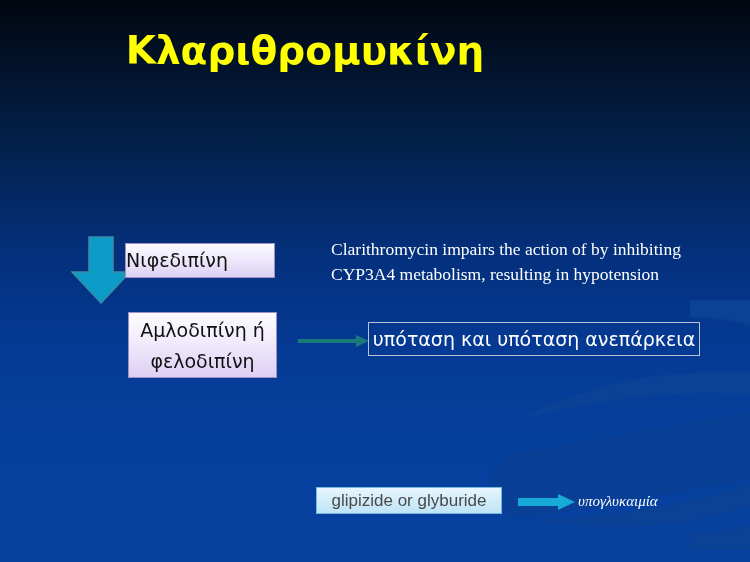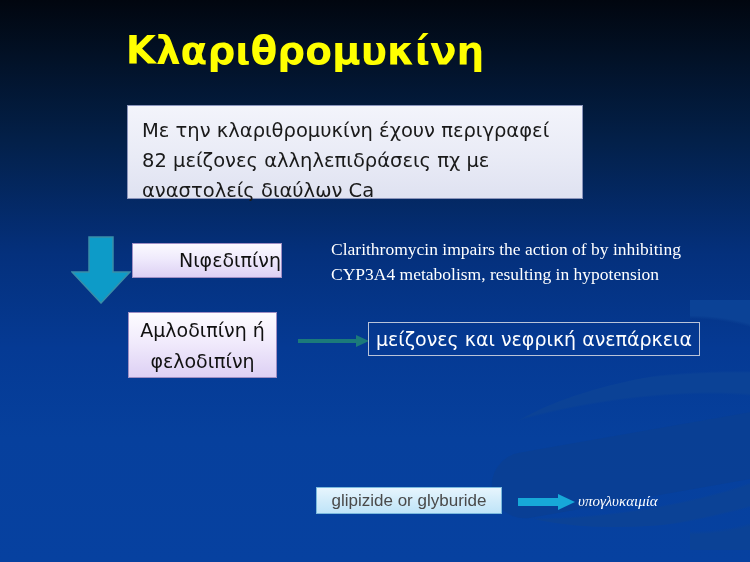--- a/index.html
+++ b/index.html
@@ -84,30 +84,30 @@
     width: 456px;
     height: 94px;
     background: linear-gradient(to bottom, #f3f4fb 0%, #e9ebf6 55%, #dfe2f1 100%);
     border: 1px solid #8a94bb;
     padding: 10px 14px 0 14px;
     color: #1a1a1a;
     font-size: 19.5px;
     line-height: 30px;
   }
   #box-nifedipine {
-    left: 132px;
+    left: 125px;
     top: 243px;
     width: 150px;
     height: 35px;
     background: linear-gradient(to bottom, #fbfaff 0%, #efeafc 45%, #ddd0f4 100%);
     border: 1px solid #9f8fc4;
     color: #111;
     font-size: 19px;
     line-height: 33px;
-    text-align: right;
+    text-align: left;
   }
   #box-amlodipine {
     left: 128px;
     top: 312px;
     width: 149px;
     height: 66px;
     background: linear-gradient(to bottom, #fdfcff 0%, #f1ebfc 45%, #ddd0f4 100%);
     border: 1px solid #9f8fc4;
     color: #111;
     font-size: 19px;
@@ -202,23 +202,20 @@
 <body>
 
 <div id="slide">
 
   <div class="swoosh swoosh-a"></div>
   <div class="swoosh swoosh-b"></div>
   <div class="swoosh swoosh-c"></div>
 
   <div id="title">Κλαριθρομυκίνη</div>
 
-  <div id="box-intro" class="box">
-    <span>Με την κλαριθρομυκίνη έχουν περιγραφεί 82 μείζονες αλληλεπιδράσεις πχ με αναστολείς διαύλων Ca</span>
-  </div>
 
   <svg id="arrow-down" viewBox="0 0 60 68">
     <polygon points="18,1 42,1 42,36 59,36 30,67 1,36 18,36" fill="#0d9bc8" stroke="#3a8ea8" stroke-width="1.5"></polygon>
   </svg>
 
   <div id="box-nifedipine" class="box">
     <span>Νιφεδιπίνη</span>
   </div>
 
   <div id="note-english">
@@ -228,21 +225,21 @@
 
   <div id="box-amlodipine" class="box">
     <span>Αμλοδιπίνη ή φελοδιπίνη</span>
   </div>
 
   <svg id="arrow-amlo" viewBox="0 0 72 18">
     <path d="M0,7 L58,7 L58,3 L71,9 L58,15 L58,11 L0,11 Z" fill="#1b7a7a"></path>
   </svg>
 
   <div id="box-hypotension" class="box">
-    <span>μείζονες και νεφρική ανεπάρκεια</span>
+    <span>υπόταση και υπόταση ανεπάρκεια</span>
   </div>
 
 
   <div id="box-glipizide" class="box">
     <span>glipizide or glyburide</span>
   </div>
 
   <svg id="arrow-glip" viewBox="0 0 58 16">
     <path d="M0,4 L40,4 L40,0 L57,8 L40,16 L40,12 L0,12 Z" fill="#17a9d8"></path>
   </svg>

